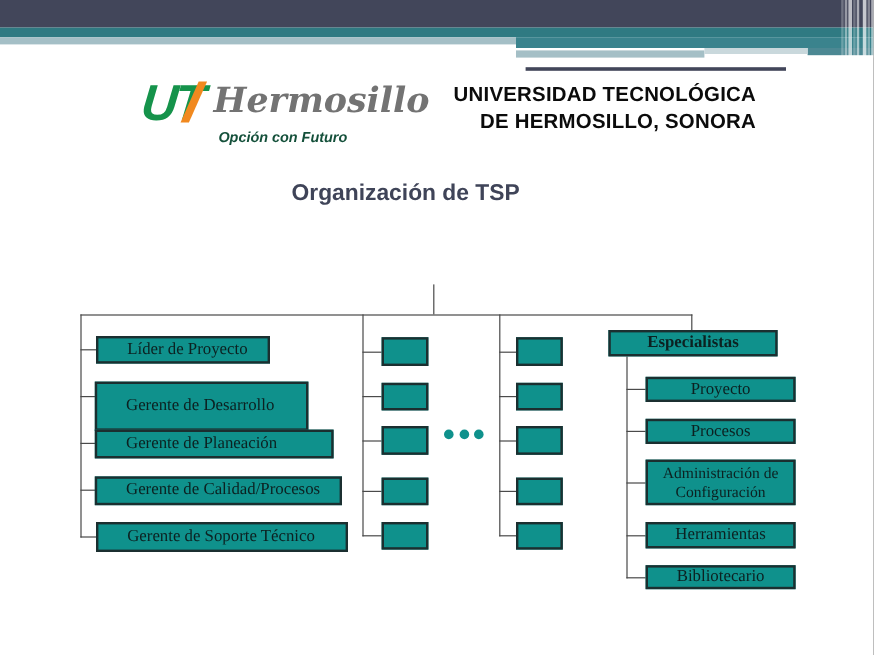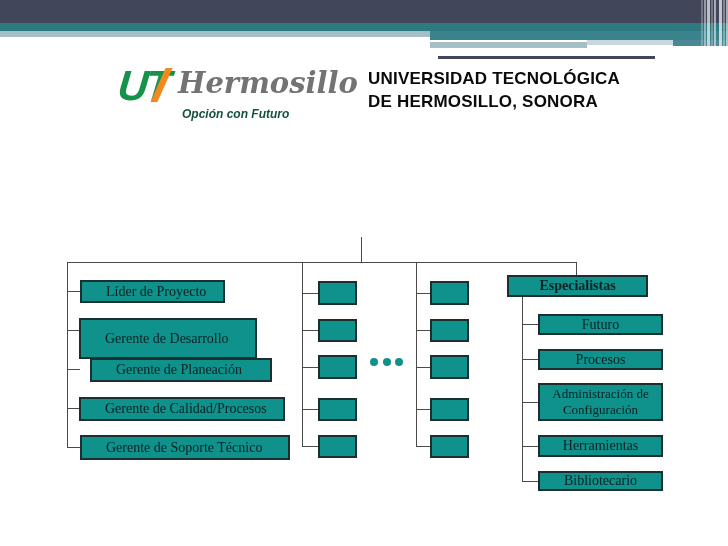--- a/index.html
+++ b/index.html
@@ -34,21 +34,21 @@
     position:absolute; left:60px; top:6px; font-size:29px; font-weight:bold;
     font-style:italic; color:#737373; font-family:"DejaVu Serif", serif;
   }
   .logo-tagline {
     position:absolute; left:64px; top:47px; font-size:12px; font-weight:bold;
     font-style:italic; color:#14503A; font-family:"Liberation Sans", sans-serif;
   }
 
   
   .institution {
-    left:368px; top:67px; width:262px; text-align:left; font-weight:bold;
+    left:368px; top:67px; width:262px; text-align:right; font-weight:bold;
     font-size:17px; line-height:23px; color:#0b0b0b; letter-spacing:0.2px;
   }
   .slide-title {
     left:138px; top:151px; width:400px; text-align:center; font-weight:bold;
     font-size:19px; color:#3F4458;
   }
 
   
   .cline { position:absolute; background:#4a4a4a; }
   .node {
@@ -90,20 +90,21 @@
     <span class="logo-slash"></span>
     <span class="logo-word">Hermosillo</span>
     <span class="logo-tagline">Opción con Futuro</span>
   </div>
 
   <div class="abs institution">
     <div>UNIVERSIDAD TECNOLÓGICA</div>
     <div>DE HERMOSILLO, SONORA</div>
   </div>
 
+  <div class="abs slide-title">Organización de TSP</div>
 
   <div class="cline" style="left:361px;top:237px;width:1px;height:25px"></div>
   <div class="cline" style="left:67px;top:262px;width:510px;height:1px"></div>
   <div class="cline" style="left:576px;top:262px;width:1px;height:13px"></div>
   <div class="cline" style="left:67px;top:262px;width:1px;height:186px"></div>
   <div class="cline" style="left:302px;top:262px;width:1px;height:185px"></div>
   <div class="cline" style="left:416px;top:262px;width:1px;height:185px"></div>
   <div class="cline" style="left:522px;top:297px;width:1px;height:185px"></div>
 
   <div class="cline" style="left:67px;top:291px;width:13px;height:1px"></div>
@@ -130,21 +131,21 @@
   <div class="cline" style="left:522px;top:446px;width:16px;height:1px"></div>
   <div class="cline" style="left:522px;top:481px;width:16px;height:1px"></div>
 
 
   <div class="node node-left" style="left:80px;top:280px;width:145px;height:23px">
     <span>Líder de Proyecto</span>
   </div>
   <div class="node node-left" style="left:79px;top:318px;width:178px;height:41px">
     <span>Gerente de Desarrollo</span>
   </div>
-  <div class="node node-left" style="left:90px;top:358px;width:182px;height:24px">
+  <div class="node node-left" style="left:79px;top:358px;width:199px;height:24px">
     <span>Gerente de Planeación</span>
   </div>
   <div class="node node-left" style="left:79px;top:397px;width:206px;height:24px">
     <span>Gerente de Calidad/Procesos</span>
   </div>
   <div class="node node-left" style="left:80px;top:435px;width:210px;height:25px">
     <span>Gerente de Soporte Técnico</span>
   </div>
 
   <div class="node" style="left:318px;top:281px;width:39px;height:24px"></div>
@@ -160,21 +161,21 @@
   <div class="node" style="left:430px;top:281px;width:39px;height:24px"></div>
   <div class="node" style="left:430px;top:319px;width:39px;height:23px"></div>
   <div class="node" style="left:430px;top:355px;width:39px;height:24px"></div>
   <div class="node" style="left:430px;top:398px;width:39px;height:23px"></div>
   <div class="node" style="left:430px;top:435px;width:39px;height:23px"></div>
 
   <div class="node node-header" style="left:507px;top:275px;width:141px;height:22px">
     <span>Especialistas</span>
   </div>
   <div class="node node-center" style="left:538px;top:314px;width:125px;height:21px">
-    <span>Futuro</span>
+    <span>Proyecto</span>
   </div>
   <div class="node node-center" style="left:538px;top:349px;width:125px;height:21px">
     <span>Procesos</span>
   </div>
   <div class="node node-center node-small13" style="left:538px;top:383px;width:125px;height:38px">
     <span>Administración de Configuración</span>
   </div>
   <div class="node node-center" style="left:538px;top:435px;width:125px;height:22px">
     <span>Herramientas</span>
   </div>

